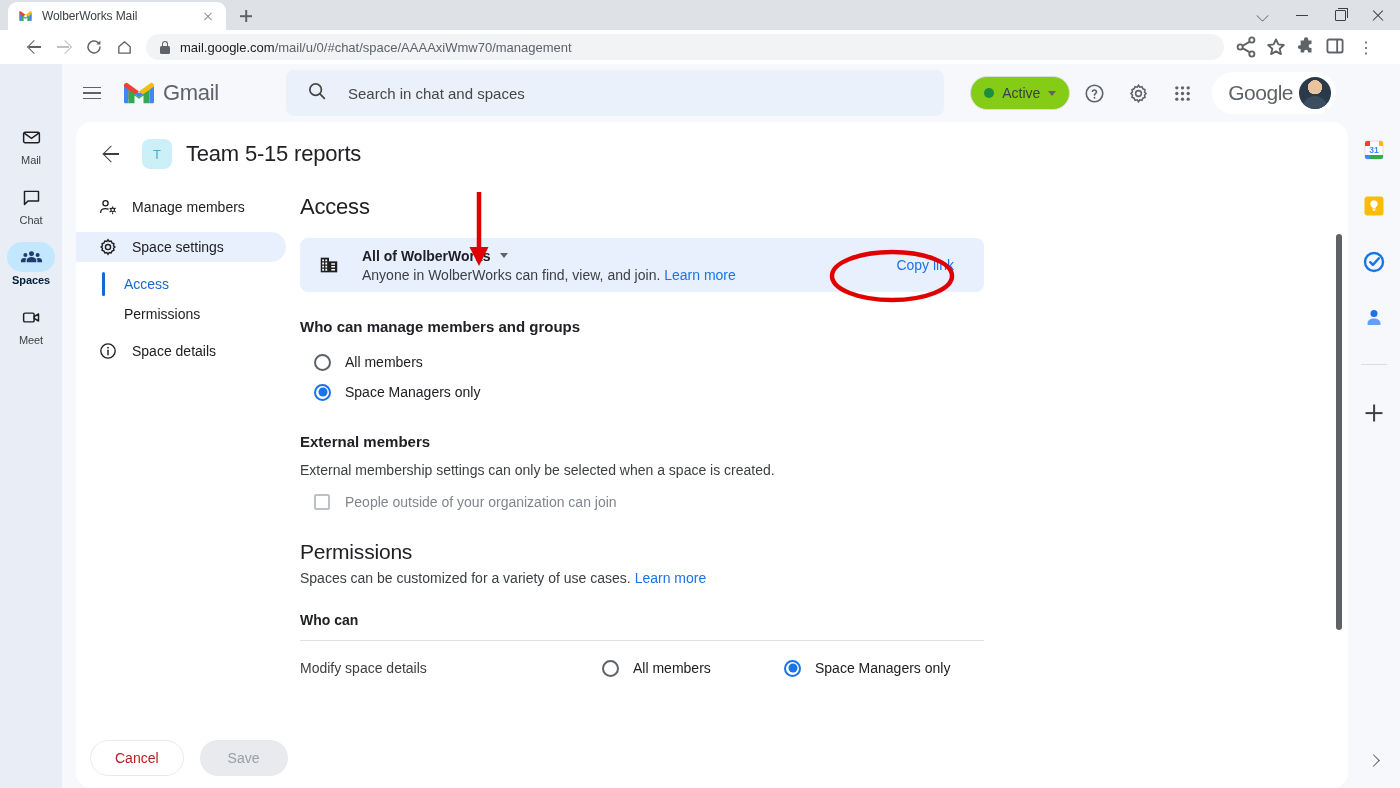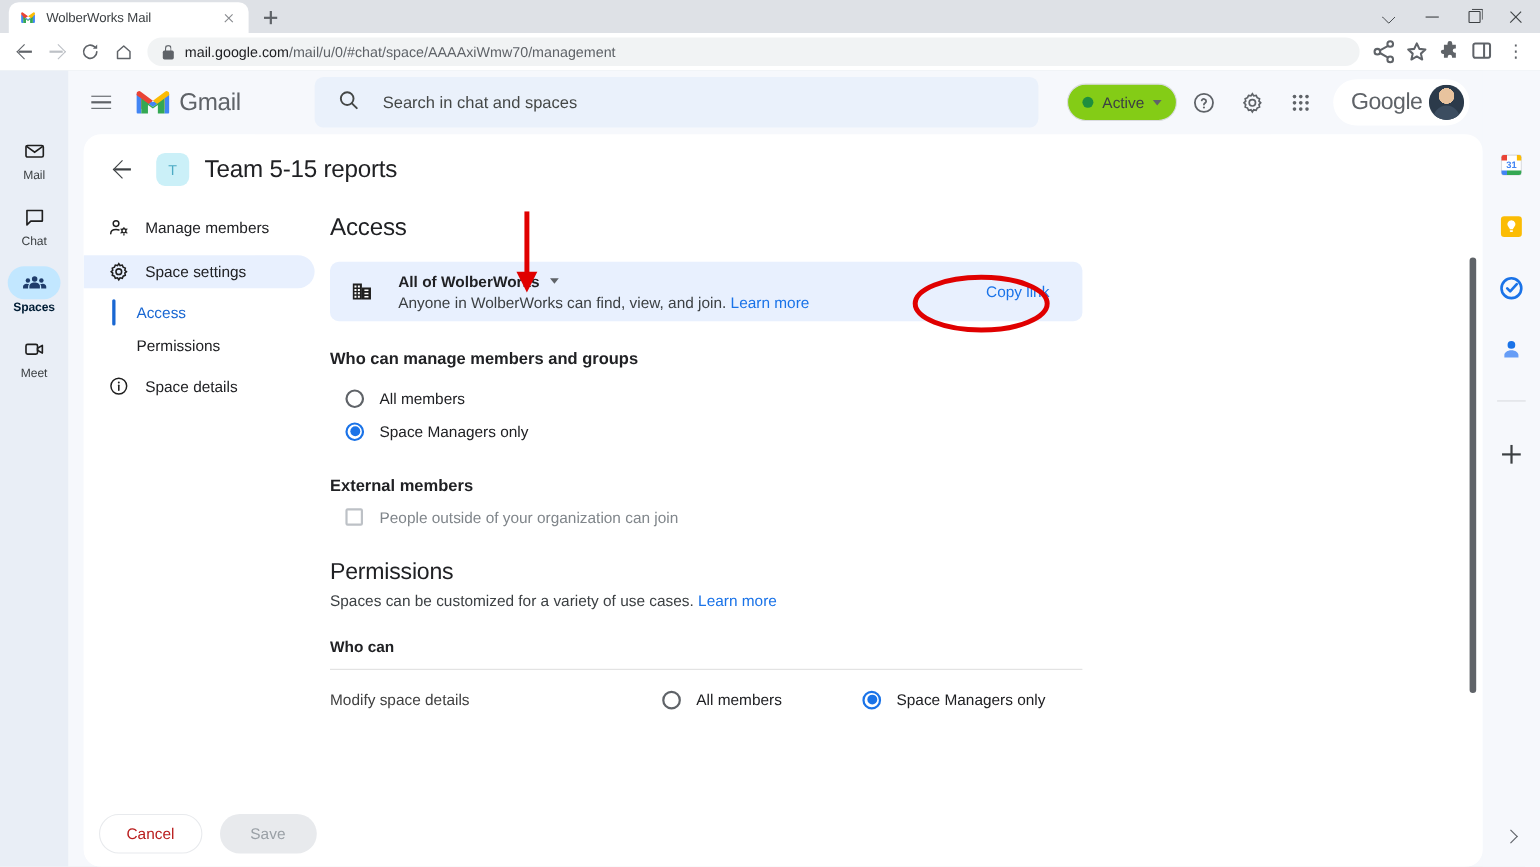--- a/index.html
+++ b/index.html
@@ -47,21 +47,21 @@
   .wc-min::before { content:""; position:absolute; left:12px; top:15px; width:12px; height:1.4px; background:#3c4043; }
   .wc-max::before { content:""; position:absolute; left:13px; top:10px; width:9px; height:9px; border:1.4px solid #3c4043; border-radius:1px; }
   .wc-max::after { content:""; position:absolute; left:15.5px; top:7.5px; width:9px; height:9px; border:1.4px solid #3c4043; border-top-right-radius:1px; border-left:none; border-bottom:none; }
   .wc-close::before, .wc-close::after {
     content:""; position:absolute; left:11px; top:14.5px; width:14px; height:1.4px; background:#3c4043;
   }
   .wc-close::before { transform: rotate(45deg); }
   .wc-close::after { transform: rotate(-45deg); }
 
   .toolbar {
-    height: 34px; background:#ffffff; display:flex; align-items:center; padding: 0 8px; gap: 2px;
+    height: 34px; background:#ffffff; display:flex; align-items:center; padding: 0 20px; gap: 2px;
   }
   .tbtn { width:28px; height:28px; position:relative; flex:0 0 28px; }
   .arrow-l::before, .arrow-r::before {
     content:""; position:absolute; left:9px; top:9px; width:9px; height:9px;
     border-left:1.6px solid #5f6368; border-bottom:1.6px solid #5f6368;
   }
   .arrow-l::before { transform: rotate(45deg); }
   .arrow-r::before { transform: rotate(-135deg); left:10px; border-color:#bdc1c6; }
   .arrow-l::after { content:""; position:absolute; left:9px; top:13.2px; width:12px; height:1.6px; background:#5f6368; }
   .arrow-r::after { content:""; position:absolute; left:7px; top:13.2px; width:12px; height:1.6px; background:#bdc1c6; }
@@ -502,20 +502,21 @@
               <div class="radio-row">
                 <span class="radio"></span>
                 <span class="radio-lbl">All members</span>
               </div>
               <div class="radio-row">
                 <span class="radio on"></span>
                 <span class="radio-lbl">Space Managers only</span>
               </div>
 
               <div class="h2">External members</div>
+              <div class="para">External membership settings can only be selected when a space is created.</div>
               <div class="check-row">
                 <span class="cbox"></span>
                 <span class="cbox-lbl">People outside of your organization can join</span>
               </div>
 
               <div class="h1b">Permissions</div>
               <div class="para">
                 <span>Spaces can be customized for a variety of use cases.</span>
                 <span class="lnk">Learn more</span>
               </div>

